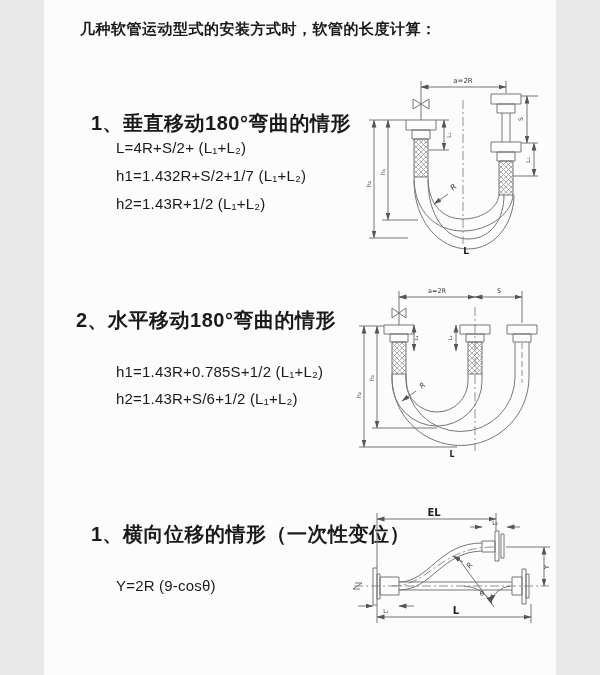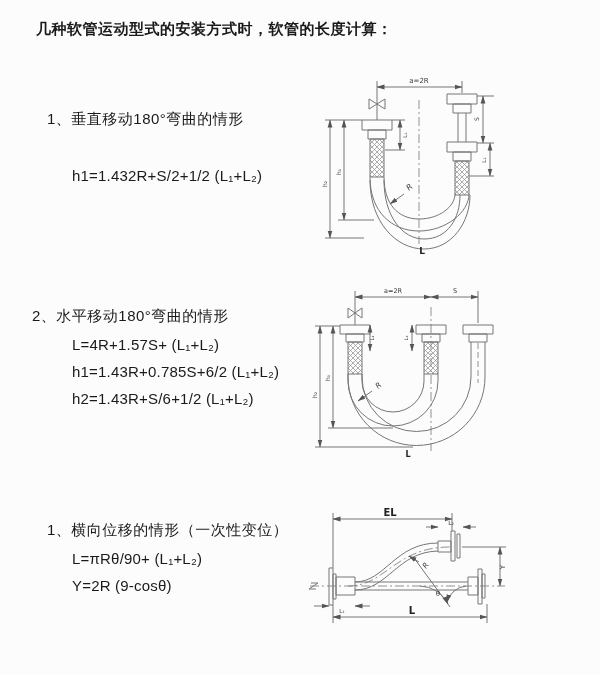--- a/index.html
+++ b/index.html
@@ -1,27 +1,27 @@
 <!DOCTYPE html>
 <html><head>
 <meta charset="utf-8">
 <style>
   html,body{margin:0;padding:0;background:#e8e8e8;}
   .page{
-    position:relative;width:600px;height:675px;margin:0 auto;
+    position:relative;width:512px;height:675px;margin:0 auto;
     background:#fcfcfc;overflow:hidden;
     font-family:"Liberation Sans","DejaVu Sans",sans-serif;
     color:#1a1a1a;
   }
   .title{
     position:absolute;left:36px;top:20px;
     font-size:15px;font-weight:700;letter-spacing:.5px;
   }
   .sec-head{
-    position:absolute;font-size:15px;font-weight:400;letter-spacing:.5px;
+    position:absolute;font-size:20px;font-weight:700;letter-spacing:.5px;
   }
   .formula{
     position:absolute;font-size:15px;font-weight:500;letter-spacing:.2px;
     white-space:pre;
   }
   svg.diag{position:absolute;overflow:visible;}
   svg.diag line, svg.diag path, svg.diag rect{
     stroke:#767676;stroke-width:1;fill:none;
     vector-effect:non-scaling-stroke;
   }
@@ -46,29 +46,29 @@
       </marker>
       <pattern id="hatch" width="5" height="5" patternUnits="userSpaceOnUse">
         <path d="M0,0 L5,5 M5,0 L0,5" stroke="#8d8d8d" stroke-width="0.7" fill="none"></path>
       </pattern>
     </defs>
   </svg>
 
   <div class="title">几种软管运动型式的安装方式时，软管的长度计算：</div>
 
   <div class="sec-head" style="left:47px;top:110px">1、垂直移动180°弯曲的情形</div>
-  <div class="formula" style="left:72px;top:167px">h1=1.432R+S/2+1/2 (L₁+L₂)</div>
+  <div class="formula" style="left:72px;top:139px">L=4R+S/2+ (L₁+L₂)</div>
+  <div class="formula" style="left:72px;top:167px">h1=1.432R+S/2+1/7 (L₁+L₂)</div>
+  <div class="formula" style="left:72px;top:195px">h2=1.43R+1/2 (L₁+L₂)</div>
 
   <div class="sec-head" style="left:32px;top:307px">2、水平移动180°弯曲的情形</div>
-  <div class="formula" style="left:72px;top:336px">L=4R+1.57S+ (L₁+L₂)</div>
-  <div class="formula" style="left:72px;top:363px">h1=1.43R+0.785S+6/2 (L₁+L₂)</div>
+  <div class="formula" style="left:72px;top:363px">h1=1.43R+0.785S+1/2 (L₁+L₂)</div>
   <div class="formula" style="left:72px;top:390px">h2=1.43R+S/6+1/2 (L₁+L₂)</div>
 
   <div class="sec-head" style="left:47px;top:521px">1、横向位移的情形（一次性变位）</div>
-  <div class="formula" style="left:72px;top:550px">L=πRθ/90+ (L₁+L₂)</div>
   <div class="formula" style="left:72px;top:577px">Y=2R (9-cosθ)</div>
 
   <svg class="diag" style="left:312px;top:72px" width="282" height="186" viewBox="0 0 282 186">
 
     <line class="cl" x1="107" y1="28" x2="107" y2="172"></line>
 
     <g>
       <line x1="150" y1="9" x2="150" y2="21"></line>
       <line x1="65" y1="15" x2="150" y2="15" marker-start="url(#arr)" marker-end="url(#arr)"></line>
       <text x="107" y="11" font-size="7" text-anchor="middle">a=2R</text>

